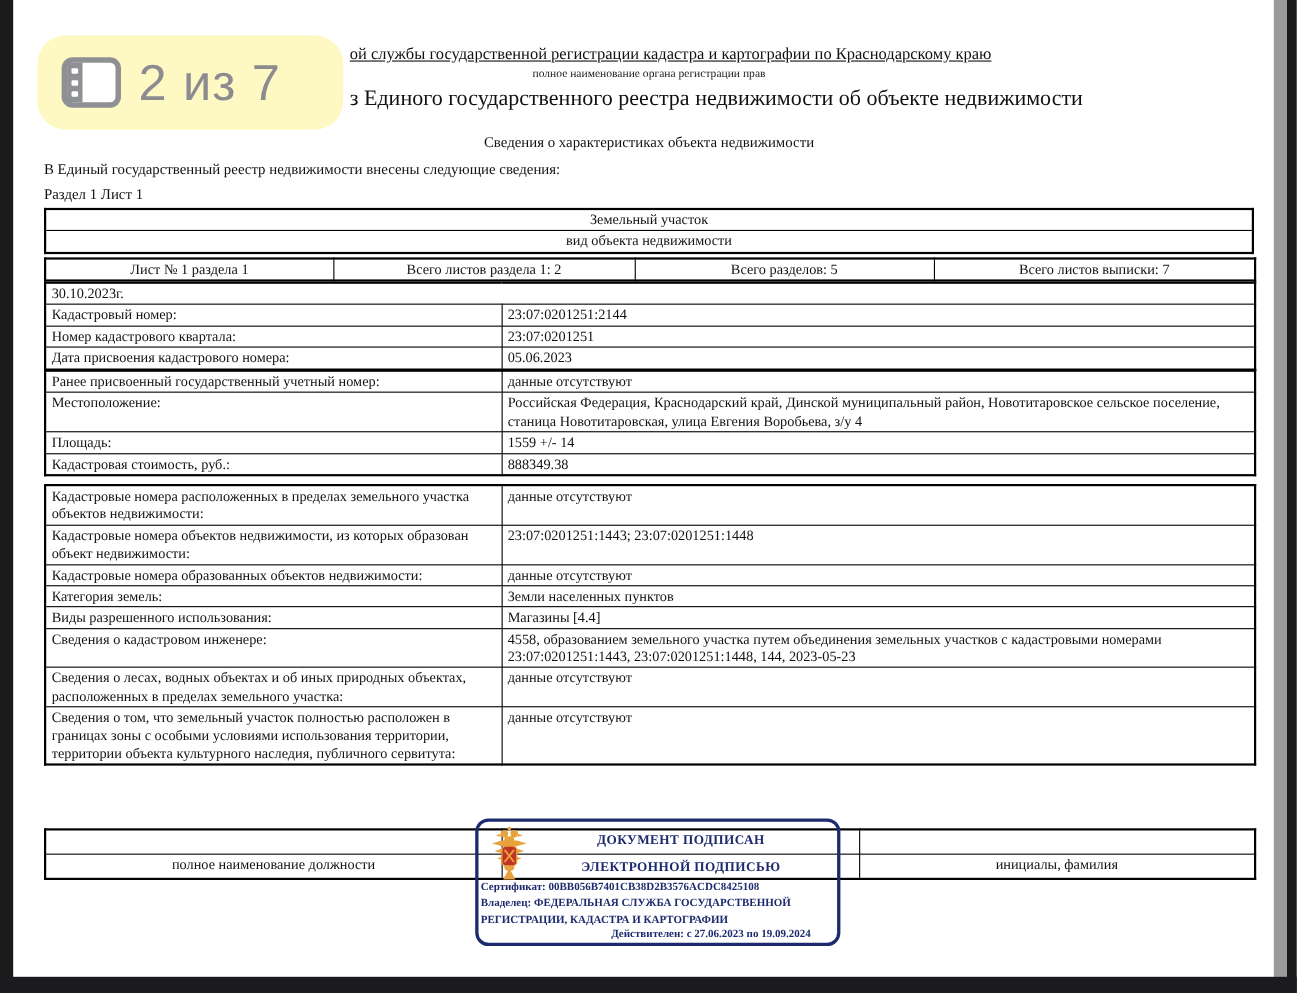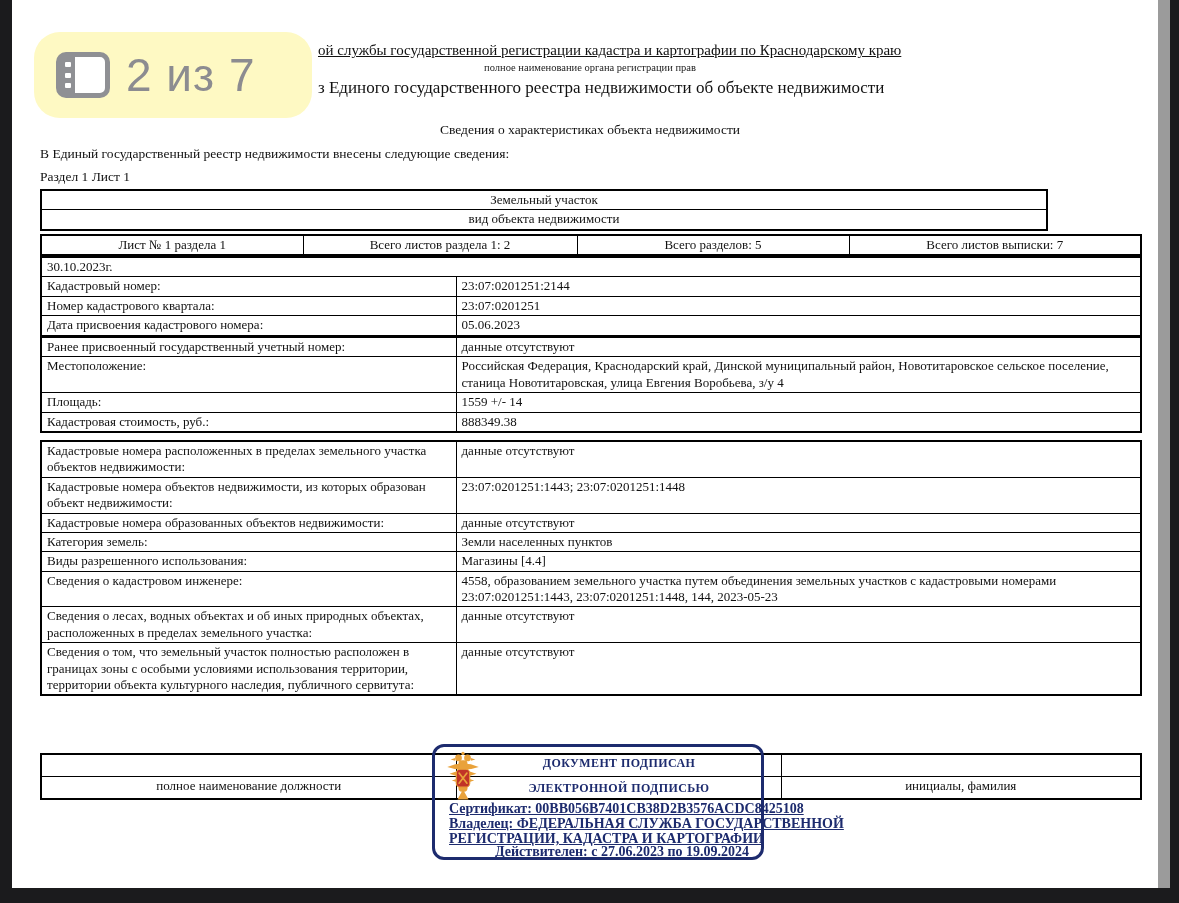--- a/index.html
+++ b/index.html
@@ -9,42 +9,42 @@
   .edge-left{position:absolute;left:0;top:0;width:12px;height:903px;background:#1b1b1d;}
   .edge-right-gray{position:absolute;left:1158px;top:0;width:12px;height:903px;background:#9b9b9b;}
   .edge-right-black{position:absolute;left:1170px;top:0;width:9px;height:903px;background:#1b1b1d;}
   .edge-bottom{position:absolute;left:0;top:888px;width:1179px;height:15px;background:#1b1b1d;}
 
   .doc{position:absolute;left:40px;top:0;width:1100px;height:888px;}
 
   .h-org{position:absolute;left:278px;top:42px;font-size:15px;white-space:nowrap;
          text-decoration:underline;}
   .h-caption{position:absolute;left:0;top:62px;width:1100px;text-align:center;font-size:10.5px;color:#222;}
-  .h-extract{position:absolute;left:278px;top:78px;font-size:17px;white-space:nowrap;}
+  .h-extract{position:absolute;left:278px;top:78px;font-size:20px;white-space:nowrap;}
   .sec-title{position:absolute;left:0;top:122px;width:1100px;text-align:center;font-size:13.5px;}
   .intro{position:absolute;left:0;top:146px;font-size:13.5px;}
   .sec-ref{position:absolute;left:0;top:169px;width:1100px;text-align:left;font-size:13.5px;}
 
-  table.t{border-collapse:collapse;width:1008px;table-layout:fixed;position:absolute;left:0;}
+  table.t{border-collapse:collapse;width:1100px;table-layout:fixed;position:absolute;left:0;}
   table.t td{border:1px solid #000;padding:1px 5px;font-size:13px;line-height:1.26;vertical-align:top;}
   table.t{border:2px solid #000;}
   td.c{text-align:center;}
   td.lab{padding-right:26px;}
   .t1{top:189px;} .t2{top:234px;} .ta{top:256px;} .tb{top:336px;} .tc{top:440px;}
 
   
   .tsig{top:753px;}
   .tsig td{height:19px;}
   .stamp{position:absolute;left:392px;top:744px;width:326px;height:110px;
          border:3px solid #1d2b6e;border-radius:12px;background:transparent;z-index:3;}
   .stamp .big{position:absolute;left:54px;width:260px;text-align:center;color:#1d2b6e;
               font-size:12px;font-weight:700;letter-spacing:.4px;white-space:nowrap;}
   .stamp .b1{top:9px;} .stamp .b2{top:34px;}
-  .stamp .sm{position:absolute;left:14px;width:300px;color:#1d2b6e;font-size:14px;font-weight:600;
-             white-space:nowrap;text-decoration:underline;}
+  .stamp .sm{position:absolute;left:2px;width:300px;color:#1d2b6e;font-size:10px;font-weight:600;
+             white-space:nowrap;}
   .stamp .s1{top:54px;} .stamp .s2{top:69px;} .stamp .s3{top:84px;} .stamp .s4{top:97px;text-align:right;}
   .emblem{position:absolute;left:10px;top:2px;width:36px;height:56px;}
 
   
   .pill{position:absolute;left:34px;top:32px;width:278px;height:86px;background:#fef9c3;
         border-radius:26px;display:flex;align-items:center;z-index:5;
         font-family:"Liberation Sans","DejaVu Sans",sans-serif;}
   .pages-icon{position:relative;width:44px;height:36px;border:5px solid #8f9094;border-radius:10px;
               margin-left:22px;background:#fff;flex:none;}
   .pages-icon .bar{position:absolute;left:0;top:0;width:14px;height:36px;background:#8f9094;

